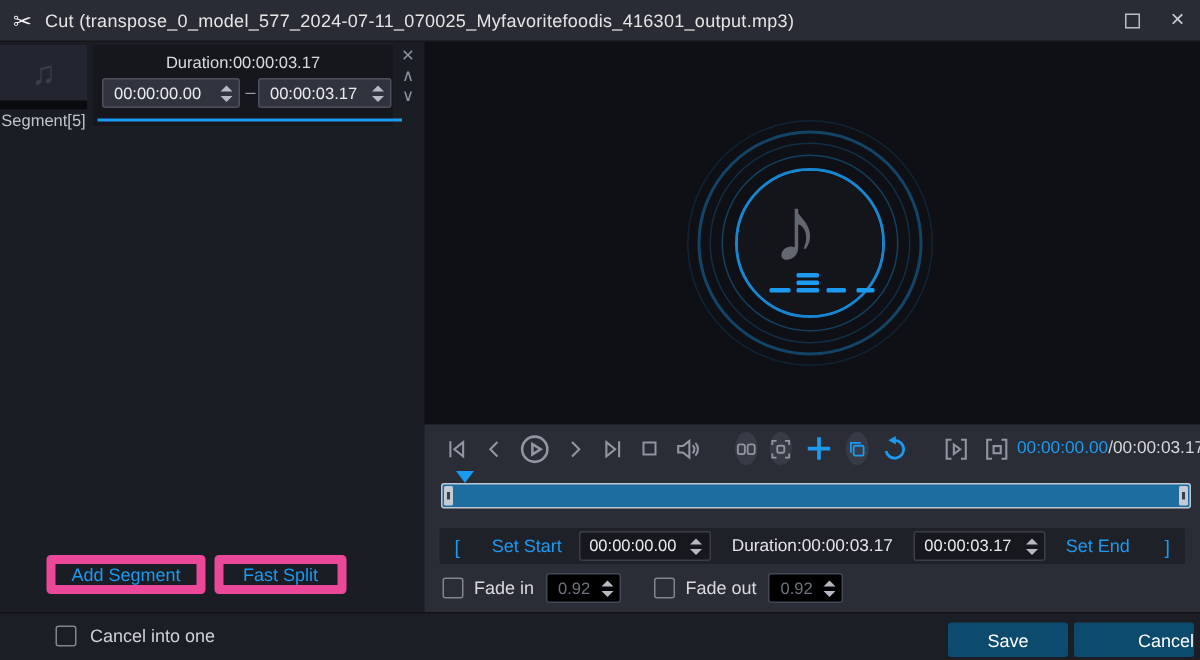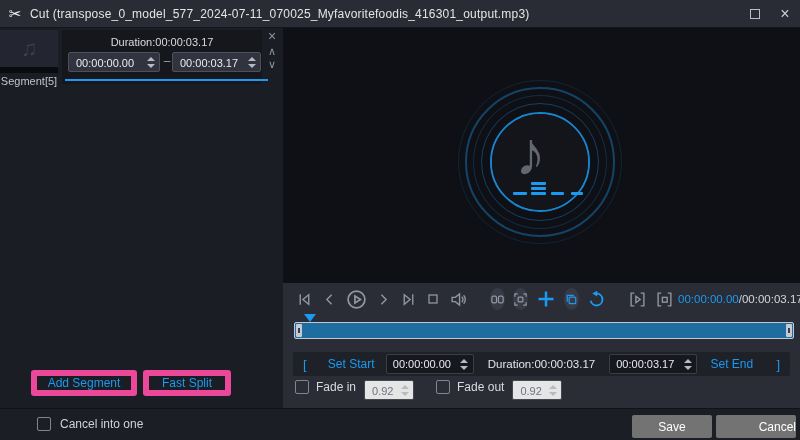--- a/index.html
+++ b/index.html
@@ -72,42 +72,42 @@
 
   .trim-row { position:absolute; left:10px; top:69px; width:497px; height:24px; background:#1f2129; border-radius:2px;
     display:flex; align-items:center; font-size:12px; }
   .bracket { color:#1a9af0; font-size:13px; padding:0 10px; }
   .set-link { flex:1; text-align:center; color:#1a9af0; cursor:pointer; }
   .trim-box { position:relative; width:88px; height:20px; background:#16181e; border:1px solid #3a3e48; border-radius:2px; }
   .trim-box input { width:calc(100% - 16px); height:100%; background:transparent; border:0; outline:0;
     color:#e8eaee; font-size:11px; font-family:"Liberation Sans", sans-serif; padding-left:6px; }
   .trim-duration { color:#e3e5e9; font-size:11.5px; padding:0 14px; white-space:nowrap; }
 
-  .fade-row { position:absolute; left:12px; top:97px; width:505px; height:24px; display:flex; align-items:flex-start; }
+  .fade-row { position:absolute; left:12px; top:97px; width:505px; height:24px; display:flex; align-items:center; }
   .checkbox { width:14px; height:14px; border:1px solid #80858f; border-radius:2px; background:transparent; cursor:pointer; }
   .fade-label { color:#d8dade; font-size:12px; margin:0 8px 0 7px; }
-  .fade-box { position:relative; width:50px; height:20px; background:#e5e5e5; border:1px solid #434754; border-radius:2px; }
+  .fade-box { position:relative; width:50px; height:20px; background:#000000; border:1px solid #434754; border-radius:2px; }
   .fade-box input { width:calc(100% - 16px); height:100%; background:transparent; border:0; outline:0;
     color:#6e7380; font-size:11px; font-family:"Liberation Sans", sans-serif; padding-left:7px; }
   .fade-gap { width:22px; }
 
   
   .spin { position:absolute; right:2px; top:0; bottom:0; width:13px; display:flex; flex-direction:column;
     align-items:center; justify-content:center; cursor:pointer; }
   .spin .up { width:0; height:0; border-left:4px solid transparent; border-right:4px solid transparent;
     border-bottom:4px solid #b6bac2; margin-bottom:3px; display:block; }
   .spin .dn { width:0; height:0; border-left:4px solid transparent; border-right:4px solid transparent;
     border-top:4px solid #b6bac2; display:block; }
 
   
   .bottombar { position:absolute; left:0; top:408px; width:800px; height:32px; background:#1c1e25;
     border-top:1px solid #101216; }
   .merge-wrap { position:absolute; left:37px; top:8px; display:flex; align-items:center; }
   .merge-label { color:#cfd2d7; font-size:12px; margin-left:9px; }
-  .solid-btn { position:absolute; top:6px; width:80px; height:23px; background:#737373; border:0; border-radius:2px;
+  .solid-btn { position:absolute; top:6px; width:80px; height:23px; background:#0c4a6e; border:0; border-radius:2px;
     color:#fff; font-size:12px; font-family:"Liberation Sans", sans-serif; cursor:pointer; }
   .btn-save { left:632px; } .btn-cancel { left:716px;text-align:right; }
 
   svg.icn { stroke:#9097a3; fill:none; stroke-width:1.3; }
   svg.icn-blue { stroke:#1a9af0; fill:none; }
 </style>
 </head>
 <body>
 
 <div class="window">

